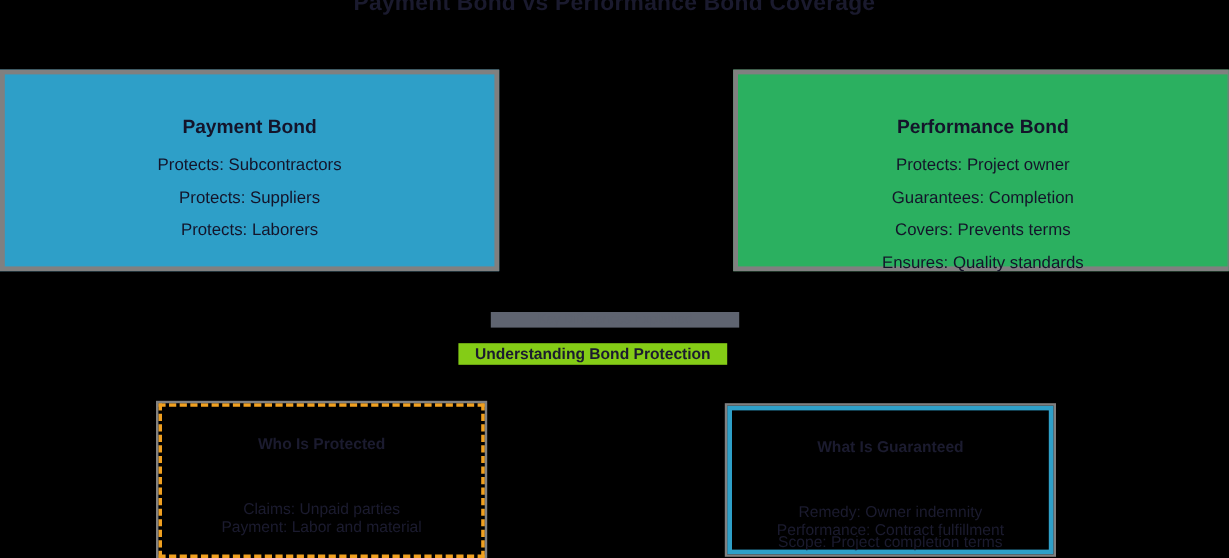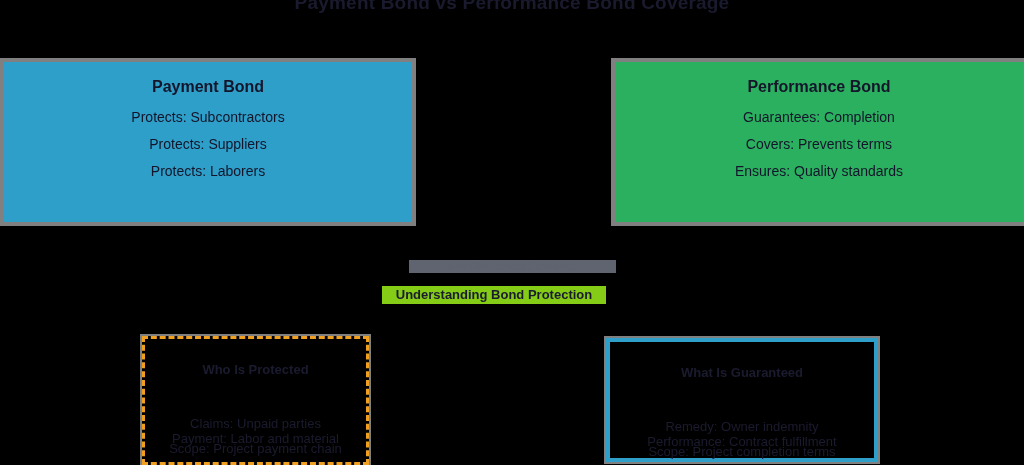--- a/index.html
+++ b/index.html
@@ -35,21 +35,21 @@
   .card {
     position: absolute;
     top: 58px;
     height: 168px;
     border: 4px solid #808080;
     box-sizing: border-box;
     display: flex;
     flex-direction: column;
     align-items: center;
     justify-content: flex-start;
-    padding-top: 16px;
+    padding-top: 36px;
   }
   .card-payment {
     left: 0;
     width: 416px;
     background: #2e9fc8;
   }
   .card-performance {
     left: 611px;
     width: 416px;
     background: #2bb060;
@@ -98,23 +98,23 @@
     overflow: hidden;
   }
 
   
   .bcard {
     position: absolute;
     box-sizing: border-box;
     background: #000000;
   }
   .bcard-left {
-    left: 142px;
+    left: 132px;
     top: 336px;
-    width: 227px;
+    width: 272px;
     height: 129px;
     border: 3px dashed #f0a020;
     outline: 2px solid #808080;
     outline-offset: 0px;
   }
   .bcard-right {
     left: 606px;
     top: 338px;
     width: 272px;
     height: 124px;
@@ -152,33 +152,33 @@
 
 <div class="card card-payment">
   <div class="card-title">Payment Bond</div>
   <div class="card-line">Protects: Subcontractors</div>
   <div class="card-line">Protects: Suppliers</div>
   <div class="card-line">Protects: Laborers</div>
 </div>
 
 <div class="card card-performance">
   <div class="card-title">Performance Bond</div>
+  <div class="card-line">Protects: Project owner</div>
   <div class="card-line">Guarantees: Completion</div>
   <div class="card-line">Covers: Prevents terms</div>
   <div class="card-line">Ensures: Quality standards</div>
 </div>
 
 <div class="mid-heading">Key Differences Explained</div>
 <div class="mid-sub">Understanding Bond Protection</div>
 
 <div class="bcard bcard-left">
   <div class="bcard-title">Who Is Protected</div>
   <div class="bcard-line bl-1">Payment: Labor and material</div>
   <div class="bcard-line bl-2">Claims: Unpaid parties</div>
-  <div class="bcard-line bl-3">Scope: Project payment chain</div>
 </div>
 
 <div class="bcard bcard-right">
   <div class="bcard-title">What Is Guaranteed</div>
   <div class="bcard-line bl-1">Performance: Contract fulfillment</div>
   <div class="bcard-line bl-2">Remedy: Owner indemnity</div>
   <div class="bcard-line bl-3">Scope: Project completion terms</div>
 </div>
 
 </body></html>

